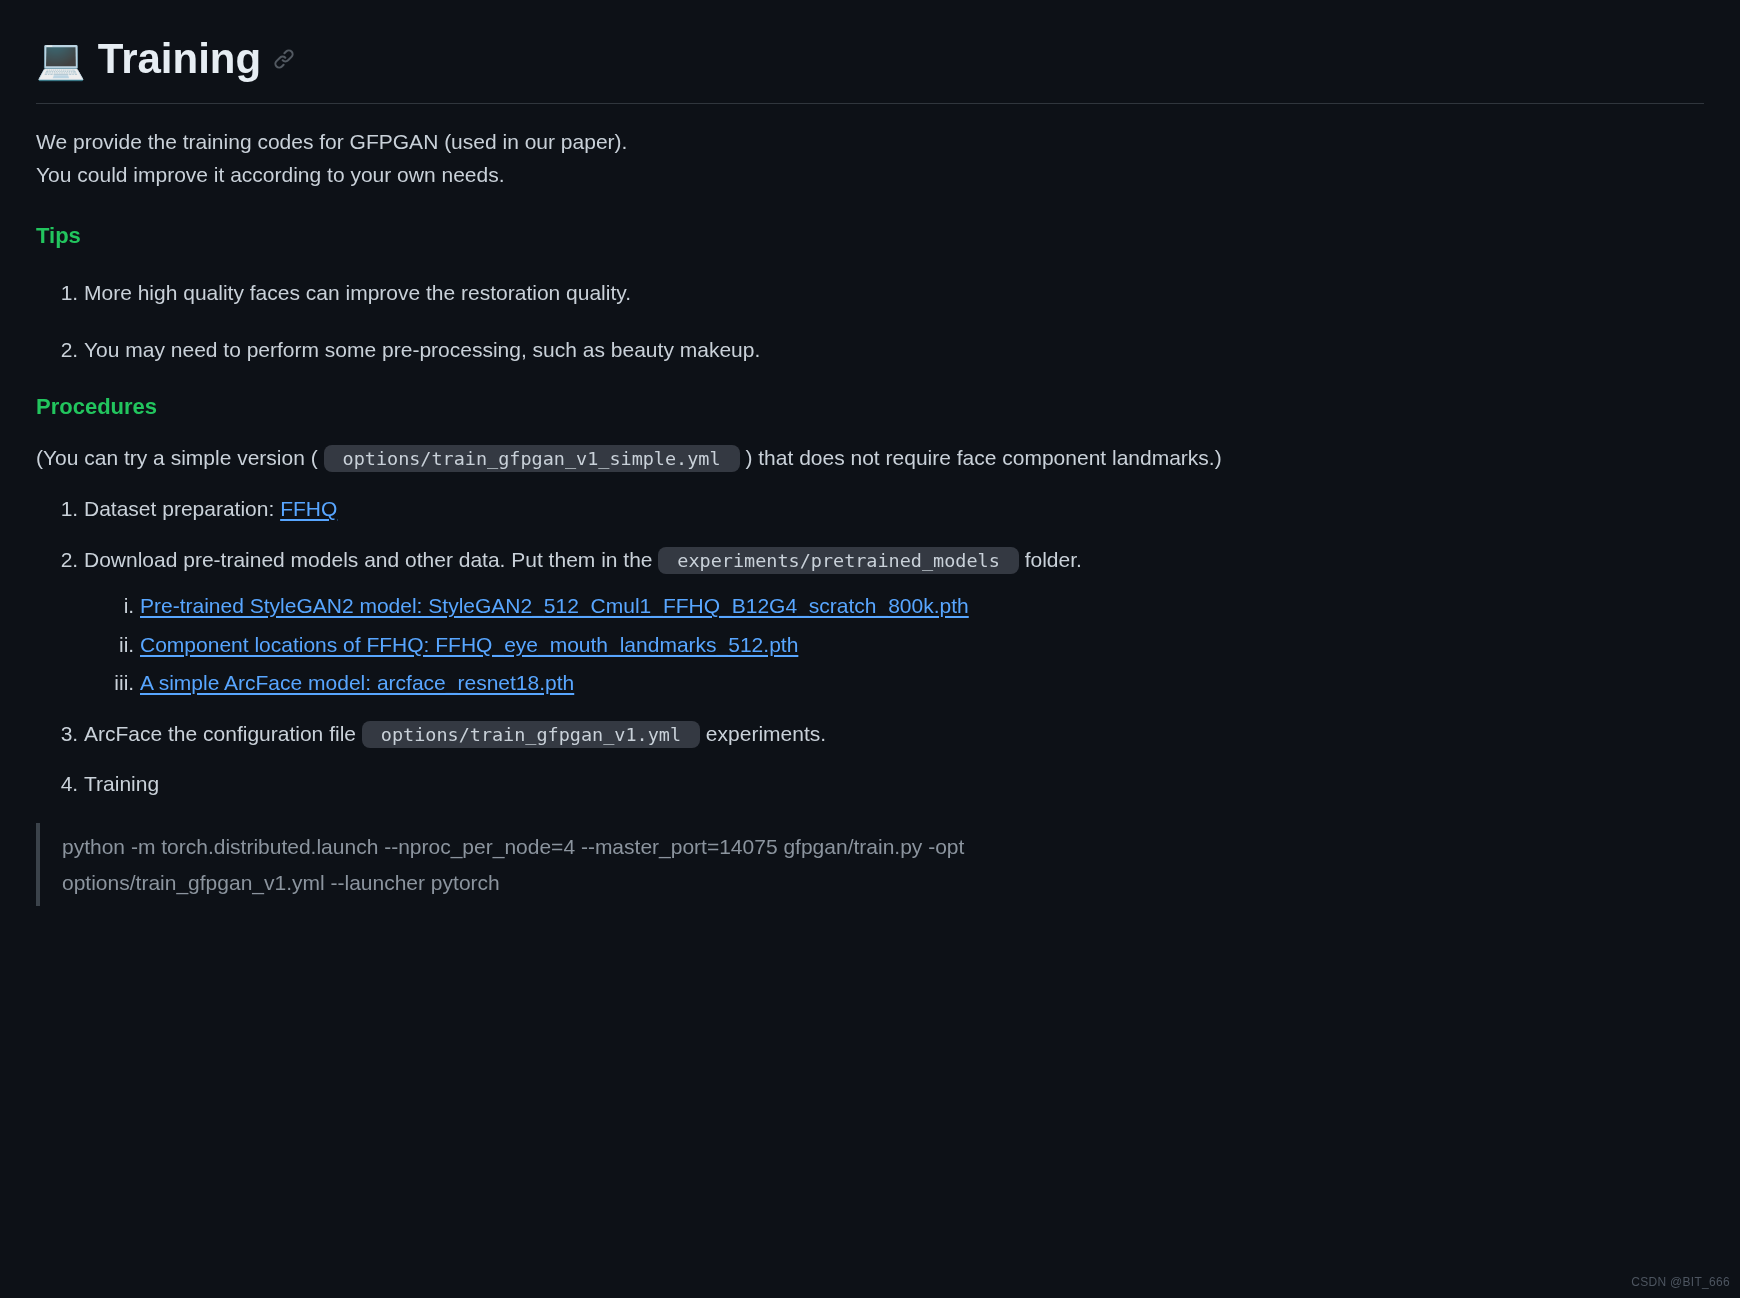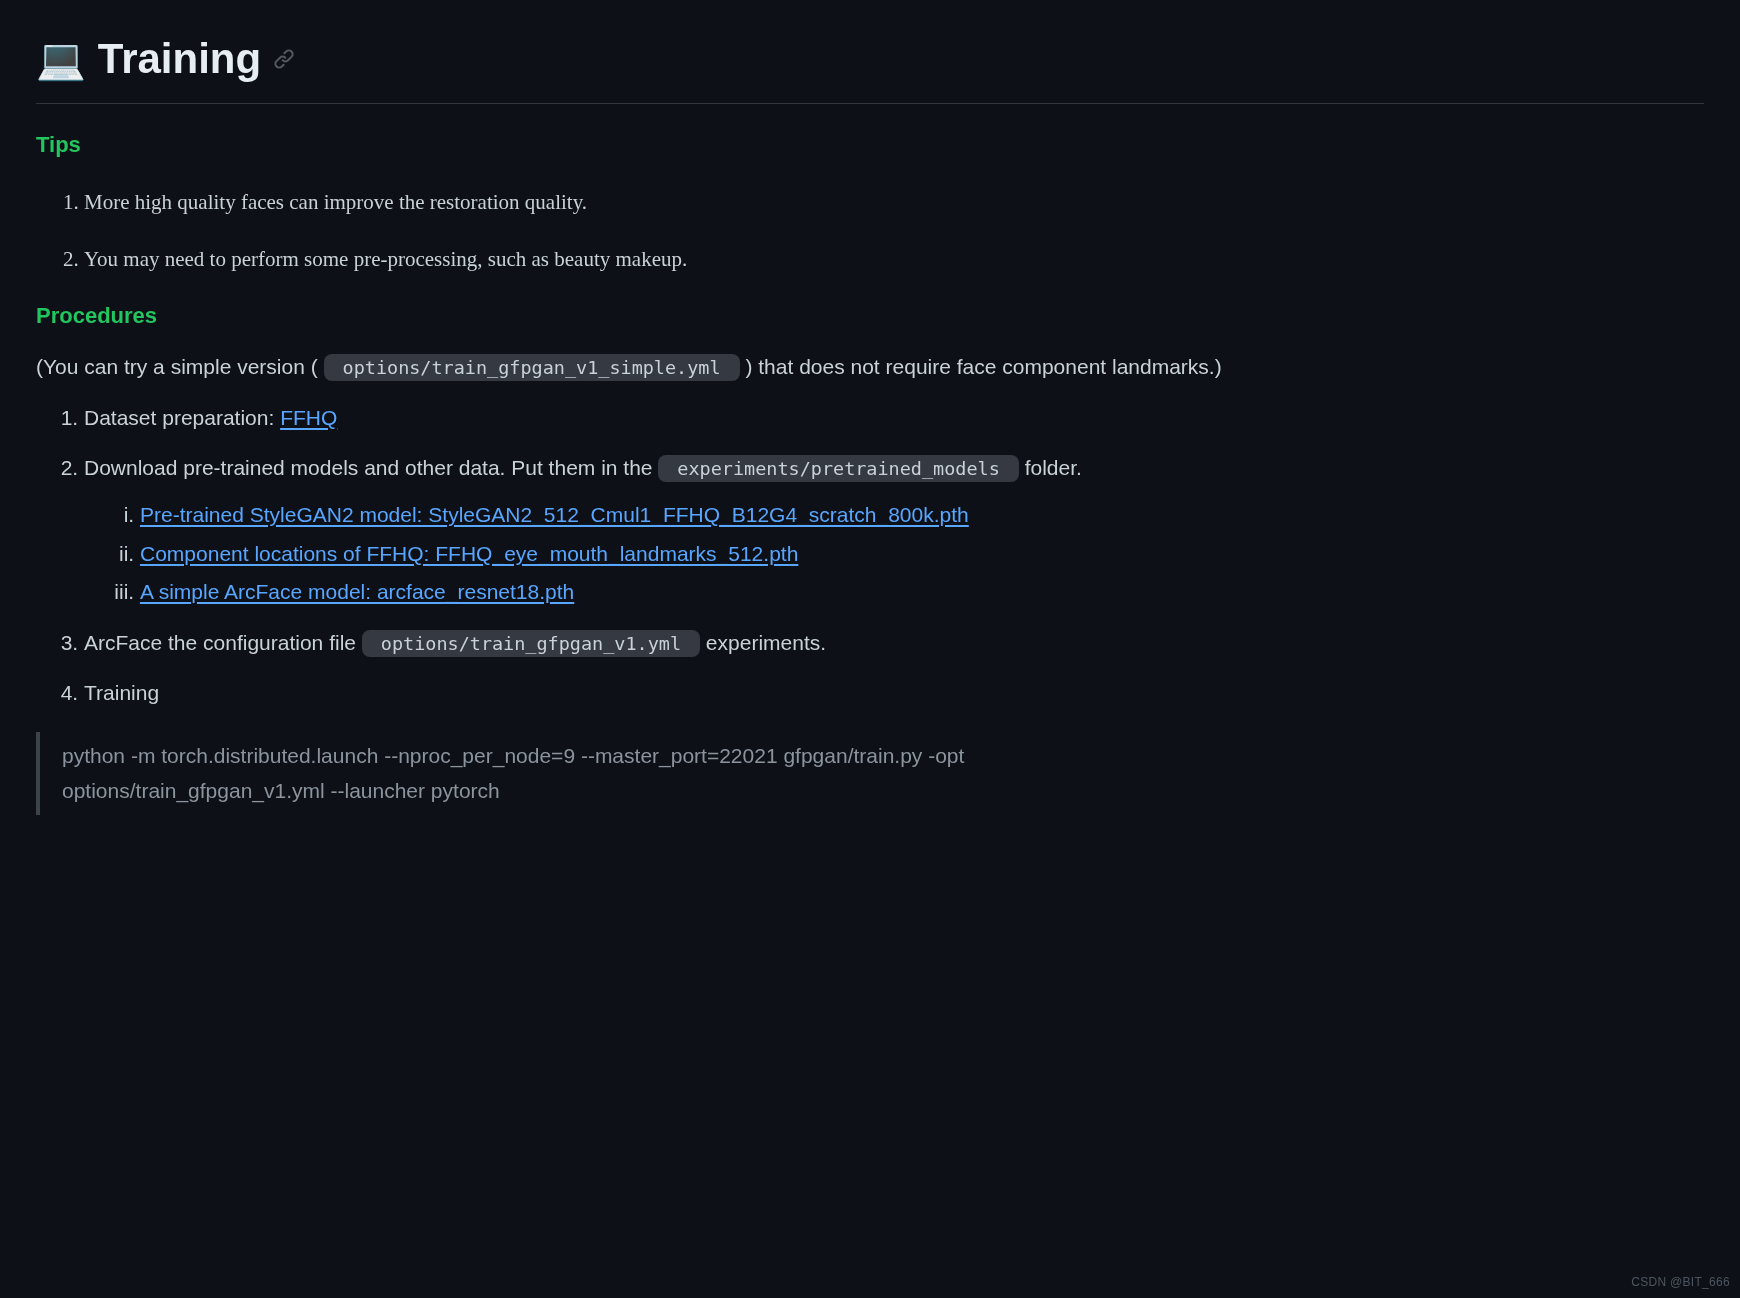--- a/index.html
+++ b/index.html
@@ -51,21 +51,21 @@
   .subhead {
     font-weight: 700;
     font-size: 22px;
     margin: 24px 0 16px 0;
     color: #22c55e;
   }
   ol.tips, ol.procedures {
     margin: 10px 0 22px 0;
     padding-left: 48px;
   }
-  ol.tips > li { margin: 24px 0; font-family: Liberation Serif, serif; }
+  ol.tips > li { margin: 24px 0; }
   ol.procedures > li { margin: 18px 0; }
   ol.sublist {
     list-style-type: lower-roman;
     padding-left: 56px;
     margin: 14px 0;
   }
   ol.sublist > li { margin: 6px 0; }
   a.link {
     color: var(--link);
     text-decoration: underline;
@@ -106,20 +106,24 @@
   <h1 class="section-title">
     <span class="laptop-icon">💻</span>
     <span>Training</span>
     <span class="anchor-icon">
       <svg viewBox="0 0 16 16" fill="#8b949e" aria-hidden="true">
         <path d="M7.775 3.275a.75.75 0 0 0 1.06 1.06l1.25-1.25a2 2 0 1 1 2.83 2.83l-2.5 2.5a2 2 0 0 1-2.83 0 .75.75 0 0 0-1.06 1.06 3.5 3.5 0 0 0 4.95 0l2.5-2.5a3.5 3.5 0 0 0-4.95-4.95l-1.25 1.25Zm-4.69 9.64a2 2 0 0 1 0-2.83l2.5-2.5a2 2 0 0 1 2.83 0 .75.75 0 0 0 1.06-1.06 3.5 3.5 0 0 0-4.95 0l-2.5 2.5a3.5 3.5 0 0 0 4.95 4.95l1.25-1.25a.75.75 0 0 0-1.06-1.06l-1.25 1.25a2 2 0 0 1-2.83 0Z"></path>
       </svg>
     </span>
   </h1>
 
+  <p class="intro">
+    <span>We provide the training codes for GFPGAN (used in our paper).</span><br>
+    <span>You could improve it according to your own needs.</span>
+  </p>
 
   <div class="subhead">Tips</div>
 
   <ol class="tips">
     <li>More high quality faces can improve the restoration quality.</li>
     <li>You may need to perform some pre-processing, such as beauty makeup.</li>
   </ol>
 
   <div class="subhead">Procedures</div>
 
@@ -147,19 +151,19 @@
     <li>
       <span>ArcFace the configuration file </span><code class="inline">options/train_gfpgan_v1.yml</code><span> experiments.</span>
     </li>
 
     <li>
       <span>Training</span>
     </li>
   </ol>
 
   <blockquote class="cmd">
-    <span>python -m torch.distributed.launch --nproc_per_node=9 --master_port=22021 gfpgan/train.py -opt</span><br>
+    <span>python -m torch.distributed.launch --nproc_per_node=4 --master_port=14075 gfpgan/train.py -opt</span><br>
     <span>options/train_gfpgan_v1.yml --launcher pytorch</span>
   </blockquote>
 
 </div>
 
 <div class="watermark">CSDN @BIT_666</div>
 
 </body></html>

